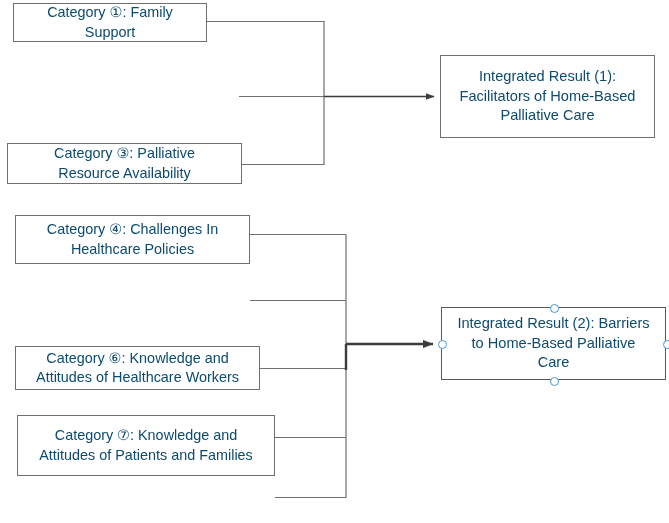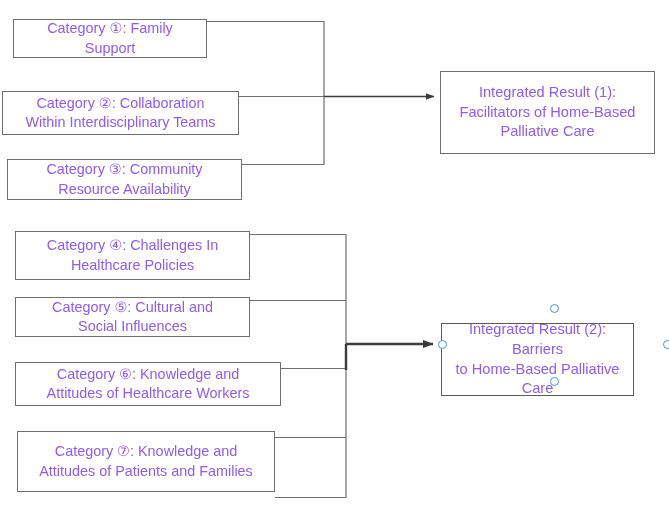--- a/index.html
+++ b/index.html
@@ -17,26 +17,25 @@
   }
   .node {
     position: absolute;
     box-sizing: border-box;
     border: 1px solid #6f6f6f;
     background: #ffffff;
     display: flex;
     align-items: center;
     justify-content: center;
     text-align: center;
-    color: #8b5cf6;
+    color: #0c4a6e;
     font-size: 14.4px;
     line-height: 1.35;
     padding: 2px 6px;
     z-index: 3;
-    margin-top: 16px;
   }
   .node-text {
     display: block;
     width: 100%;
     white-space: pre-line;
   }
   .result {
     font-size: 14.6px;
   }
   .selected {
@@ -92,58 +91,50 @@
     </g>
     <path d="M346,344 L433,344" fill="none" stroke="#3b3b3b" stroke-width="2.4" marker-end="url(#arrow-bold)"></path>
     <path d="M346,344 L346,370" fill="none" stroke="#3b3b3b" stroke-width="2.4"></path>
   </svg>
 
   <div class="node" style="left:13px; top:3px; width:194px; height:39px;">
     <span class="node-text">Category ①: Family
 Support</span>
   </div>
 
-  <div class="node" style="left:2px; top:75px; width:237px; height:44px;">
-    <span class="node-text">Category ②: Collaboration
-Within Interdisciplinary Teams</span>
-  </div>
 
   <div class="node" style="left:7px; top:143px; width:235px; height:41px;">
-    <span class="node-text">Category ③: Community
+    <span class="node-text">Category ③: Palliative
 Resource Availability</span>
   </div>
 
   <div class="node result" style="left:440px; top:55px; width:215px; height:83px;">
     <span class="node-text">Integrated Result (1):
 Facilitators of Home-Based
 Palliative Care</span>
   </div>
 
   <div class="node" style="left:15px; top:215px; width:235px; height:49px;">
     <span class="node-text">Category ④: Challenges In
 Healthcare Policies</span>
   </div>
 
-  <div class="node" style="left:15px; top:281px; width:235px; height:40px;">
-    <span class="node-text">Category ⑤: Cultural and
-Social Influences</span>
-  </div>
 
-  <div class="node" style="left:15px; top:346px; width:266px; height:44px;">
+  <div class="node" style="left:15px; top:346px; width:245px; height:44px;">
     <span class="node-text">Category ⑥: Knowledge and
 Attitudes of Healthcare Workers</span>
   </div>
 
   <div class="node" style="left:17px; top:415px; width:258px; height:61px;">
     <span class="node-text">Category ⑦: Knowledge and
 Attitudes of Patients and Families</span>
   </div>
 
 
-  <div class="node result selected" style="left:441px; top:307px; width:193px; height:73px;">
+  <div class="node result selected" style="left:441px; top:307px; width:225px; height:73px;">
     <span class="node-text">Integrated Result (2): Barriers
 to Home-Based Palliative
 Care</span>
   </div>
 
   <div class="handle" style="left:553.5px; top:307px;"></div>
   <div class="handle" style="left:441px; top:343.5px;"></div>
   <div class="handle" style="left:666px; top:343.5px;"></div>
   <div class="handle" style="left:553.5px; top:380px;"></div>
 

